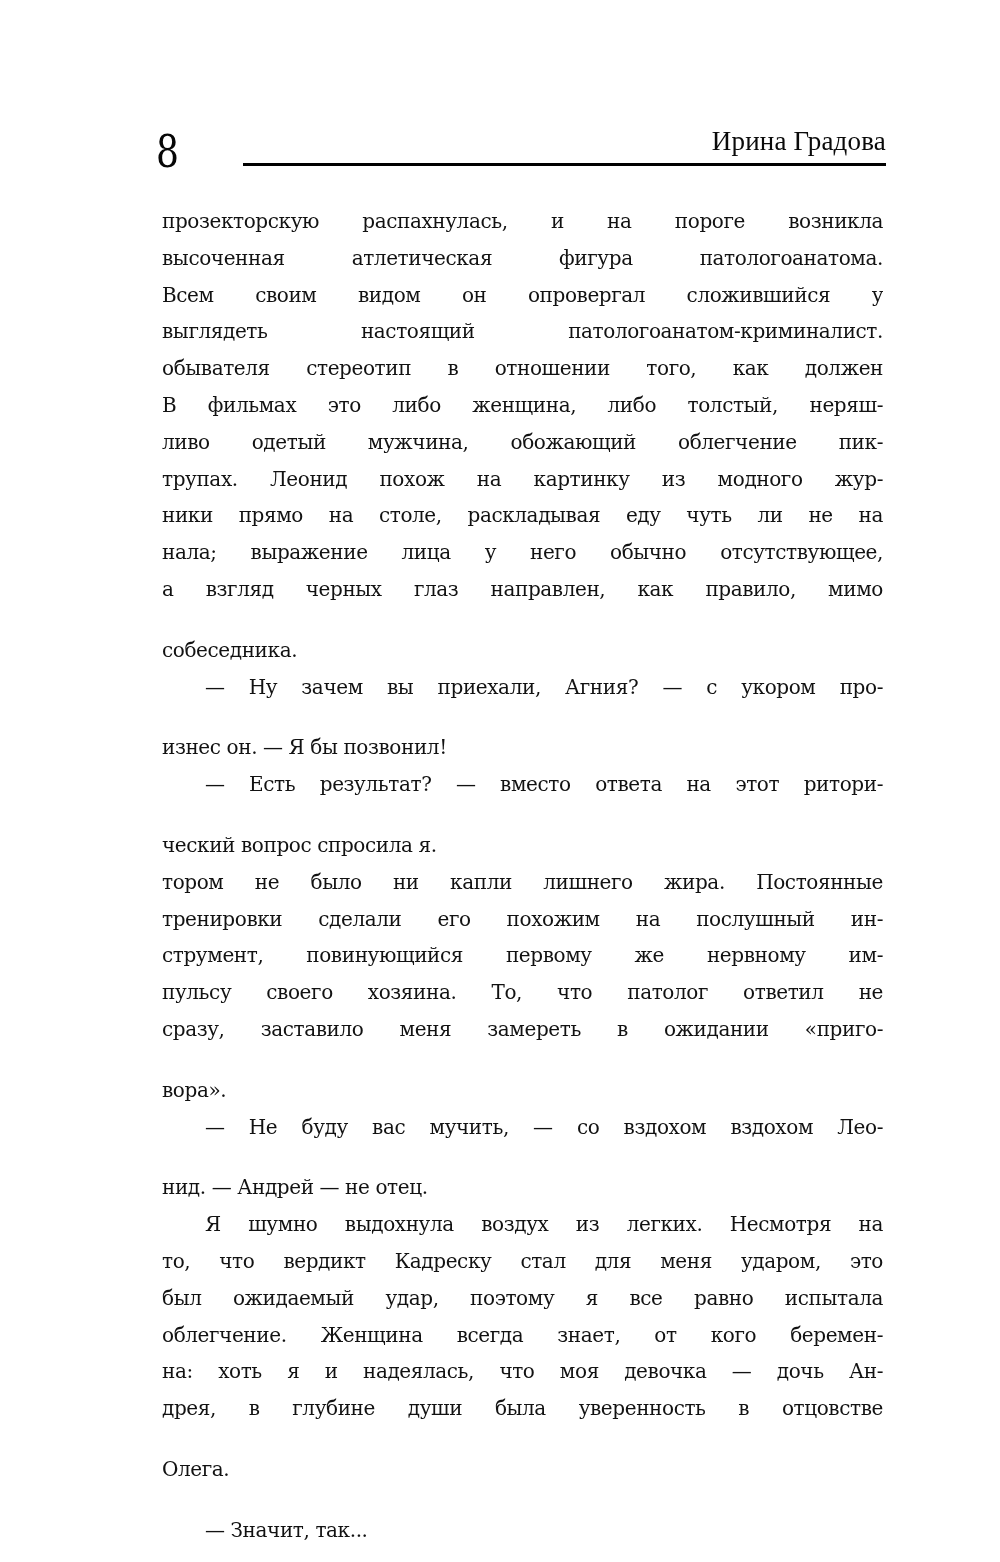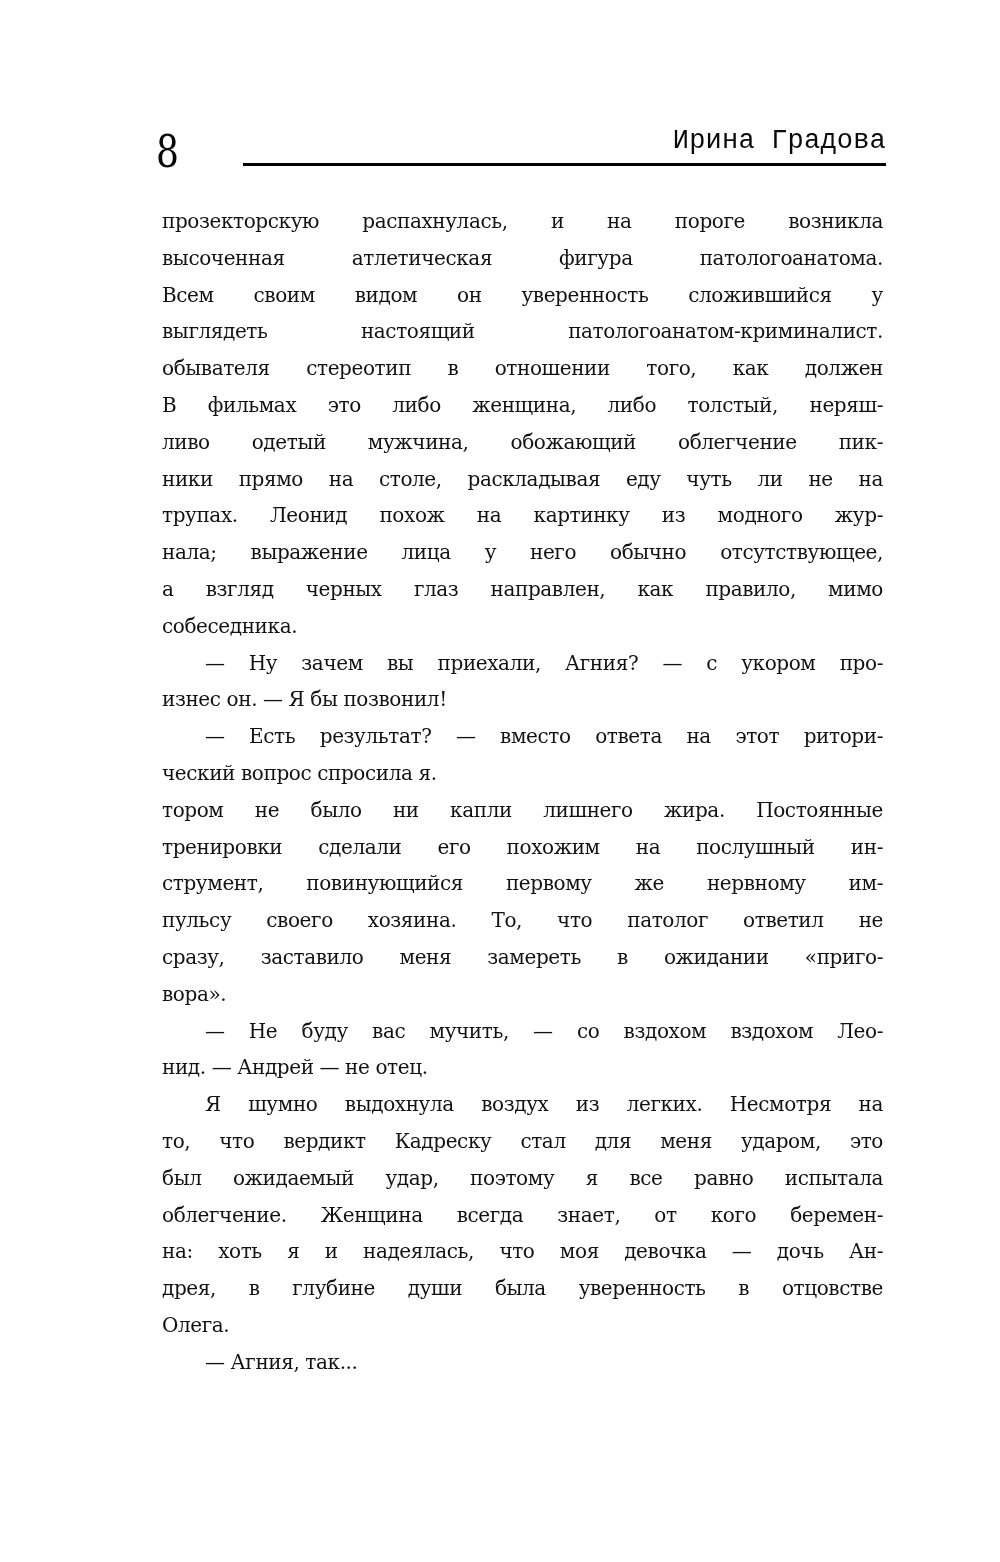--- a/index.html
+++ b/index.html
@@ -28,21 +28,21 @@
     font-size: 44px;
     line-height: 46px;
     color: #060606;
     transform: scaleX(0.82);
     transform-origin: left top;
   }
   .running-head {
     position: absolute;
     right: 114px;
     top: 126px;
-    font-family: Liberation Mono, monospace;
+    font-family: Liberation Serif, serif;
     font-size: 27px;
     line-height: 30px;
     color: #0a0a0a;
     letter-spacing: 0.2px;
   }
   .header-rule {
     position: absolute;
     left: 243px;
     top: 163px;
     width: 643px;
@@ -62,46 +62,47 @@
   }
   .text-line {
     height: 36.8px;
     overflow: hidden;
     text-align: justify;
     text-align-last: justify;
     text-justify: inter-word;
   }
   .text-line.para-end {
     text-align-last: left;
+    margin-top: 24px;
   }
   .text-line.indent {
     text-indent: 43px;
   }
 </style>
 </head>
 <body>
 
 <div class="page">
 
   <div class="page-number">8</div>
 
   <div class="running-head">Ирина Градова</div>
 
   <div class="header-rule"></div>
 
   <div class="text-block">
       <div class="text-line">прозекторскую распахнулась, и на пороге возникла</div>
       <div class="text-line">высоченная атлетическая фигура патологоанатома.</div>
-      <div class="text-line">Всем своим видом он уверенность сложившийся у</div>
+      <div class="text-line">Всем своим видом он опровергал сложившийся у</div>
       <div class="text-line">выглядеть настоящий патологоанатом-криминалист.</div>
       <div class="text-line">обывателя стереотип в отношении того, как должен</div>
       <div class="text-line">В фильмах это либо женщина, либо толстый, неряш-</div>
       <div class="text-line">ливо одетый мужчина, обожающий облегчение пик-</div>
+      <div class="text-line">трупах. Леонид похож на картинку из модного жур-</div>
       <div class="text-line">ники прямо на столе, раскладывая еду чуть ли не на</div>
-      <div class="text-line">трупах. Леонид похож на картинку из модного жур-</div>
       <div class="text-line">нала; выражение лица у него обычно отсутствующее,</div>
       <div class="text-line">а взгляд черных глаз направлен, как правило, мимо</div>
       <div class="text-line para-end">собеседника.</div>
       <div class="text-line indent">— Ну зачем вы приехали, Агния? — с укором про-</div>
       <div class="text-line para-end">изнес он. — Я бы позвонил!</div>
       <div class="text-line indent">— Есть результат? — вместо ответа на этот ритори-</div>
       <div class="text-line para-end">ческий вопрос спросила я.</div>
       <div class="text-line">тором не было ни капли лишнего жира. Постоянные</div>
       <div class="text-line">тренировки сделали его похожим на послушный ин-</div>
       <div class="text-line">струмент, повинующийся первому же нервному им-</div>
@@ -110,16 +111,16 @@
       <div class="text-line para-end">вора».</div>
       <div class="text-line indent">— Не буду вас мучить, — со вздохом вздохом Лео-</div>
       <div class="text-line para-end">нид. — Андрей — не отец.</div>
       <div class="text-line indent">Я шумно выдохнула воздух из легких. Несмотря на</div>
       <div class="text-line">то, что вердикт Кадреску стал для меня ударом, это</div>
       <div class="text-line">был ожидаемый удар, поэтому я все равно испытала</div>
       <div class="text-line">облегчение. Женщина всегда знает, от кого беремен-</div>
       <div class="text-line">на: хоть я и надеялась, что моя девочка — дочь Ан-</div>
       <div class="text-line">дрея, в глубине души была уверенность в отцовстве</div>
       <div class="text-line para-end">Олега.</div>
-      <div class="text-line indent para-end">— Агния, так...</div>
+      <div class="text-line indent para-end">— Значит, так...</div>
     </div>
 
 </div>
 
 </body></html>

